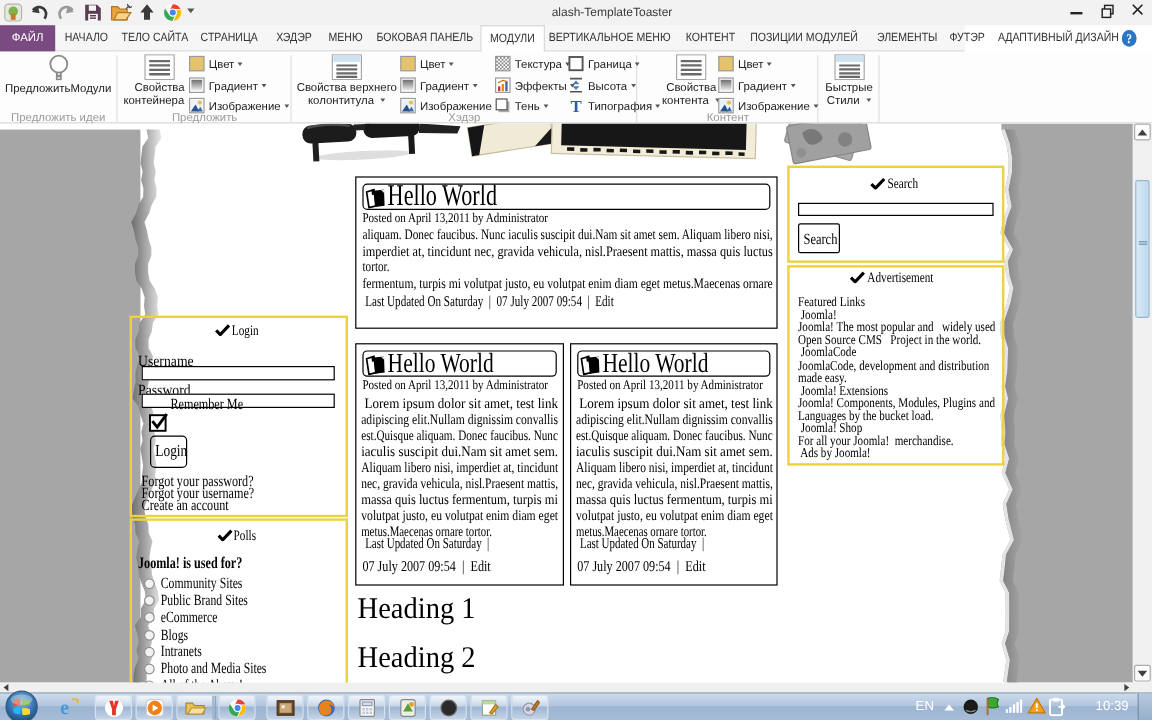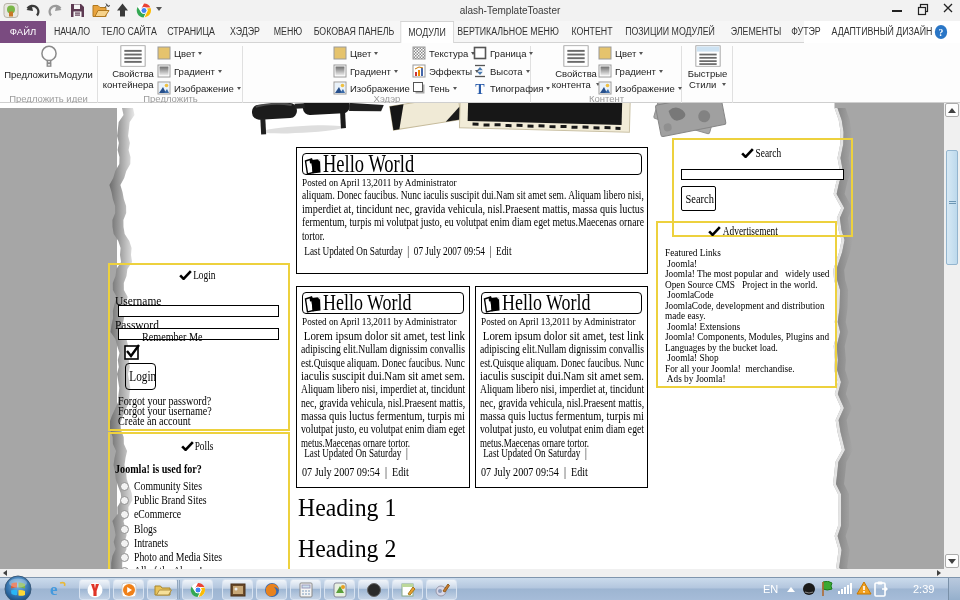--- a/index.html
+++ b/index.html
@@ -221,20 +221,26 @@
 <div class="smallrow" style="left:157px;top:3px"><svg width="14" height="14">
           <use href="#ic-color"></use>
         </svg>Цвет<span class="caret"></span></div>
 <div class="smallrow" style="left:157px;top:21px"><svg width="14" height="14">
           <use href="#ic-grad"></use>
         </svg>Градиент<span class="caret"></span></div>
 <div class="smallrow" style="left:157px;top:38px"><svg width="14" height="14">
           <use href="#ic-img"></use>
         </svg>Изображение<span class="caret"></span></div>
 <div class="glabel" style="left:99px;width:143px">Предложить</div>
+<div class="bigbtn" style="left:246px;width:86px">
+  <svg width="26" height="22" viewBox="0 0 30 30" preserveAspectRatio="none">
+          <use href="#propboxb"></use>
+        </svg>
+  Свойства верхнего<br>колонтитула <span class="caret"></span>
+</div>
 <div class="smallrow" style="left:333px;top:3px"><svg width="14" height="14">
           <use href="#ic-color"></use>
         </svg>Цвет<span class="caret"></span></div>
 <div class="smallrow" style="left:333px;top:21px"><svg width="14" height="14">
           <use href="#ic-grad"></use>
         </svg>Градиент<span class="caret"></span></div>
 <div class="smallrow" style="left:333px;top:38px"><svg width="14" height="14">
           <use href="#ic-img"></use>
         </svg>Изображение<span class="caret"></span></div>
 <div class="smallrow" style="left:412px;top:3px"><svg width="14" height="14">
@@ -388,22 +394,22 @@
   <div class="atitle"><svg class="aicon" width="18" height="20" viewBox="0 0 18 20">
             <path d="M1.5 5 L7.5 3 L9.5 16.5 L3.5 18 Z" fill="#fff" stroke="#000" stroke-width="1.4"></path>
             <path d="M5.5 3.7 L8.3 3 L9 7 L6 7.5 Z" fill="#000"></path>
             <path d="M7.5 4 L16 3 L16.5 16.5 L8.5 17.5 Z" fill="#000"></path>
             <path d="M13.5 3.3 L16 3 L16.1 5.8 Z" fill="#fff" opacity="0.9"></path>
           </svg><span class="cx" style="transform:scaleX(0.74)">Hello World</span></div>
   <div class="posted"><span class="cx" style="transform:scaleX(0.84)">Posted on April 13,2011 by Administrator</span></div>
   <div class="lorem" style="padding:1px 5px 0">
           <div><span class="cx" style="transform:scaleX(0.786)">aliquam. Donec faucibus. Nunc iaculis suscipit dui.Nam sit amet sem. Aliquam libero nisi,</span></div>
           <div><span class="cx" style="transform:scaleX(0.853)">imperdiet at, tincidunt nec, gravida vehicula, nisl.Praesent mattis, massa quis luctus</span></div>
+          <div><span class="cx" style="transform:scaleX(0.78)">tortor.</span></div>
           <div><span class="cx" style="transform:scaleX(0.808)">fermentum, turpis mi volutpat justo, eu volutpat enim diam eget metus.Maecenas ornare</span></div>
-          <div><span class="cx" style="transform:scaleX(0.78)">tortor.</span></div>
         </div>
   <div class="lastu"><span class="cx" style="transform:scaleX(0.74)"> Last Updated On Saturday&nbsp; | &nbsp;07 July 2007 09:54&nbsp; | &nbsp;Edit</span></div>
 </div>
 <div class="box bbox art" style="left:296px;top:183px;width:174px;height:202px">
   <div class="atitle" style="font-size:23px"><svg class="aicon" width="18" height="20" viewBox="0 0 18 20">
             <path d="M1.5 5 L7.5 3 L9.5 16.5 L3.5 18 Z" fill="#fff" stroke="#000" stroke-width="1.4"></path>
             <path d="M5.5 3.7 L8.3 3 L9 7 L6 7.5 Z" fill="#000"></path>
             <path d="M7.5 4 L16 3 L16.5 16.5 L8.5 17.5 Z" fill="#000"></path>
             <path d="M13.5 3.3 L16 3 L16.1 5.8 Z" fill="#fff" opacity="0.9"></path>
           </svg><span class="cx" style="transform:scaleX(0.78)">Hello World</span></div>
@@ -438,21 +444,21 @@
           <div><span class="cx" style="transform:scaleX(0.802)">nec, gravida vehicula, nisl.Praesent mattis,</span></div>
           <div><span class="cx" style="transform:scaleX(0.869)">massa quis luctus fermentum, turpis mi</span></div>
           <div><span class="cx" style="transform:scaleX(0.811)">volutpat justo, eu volutpat enim diam eget</span></div>
           <div><span class="cx" style="transform:scaleX(0.75)">metus.Maecenas ornare tortor.</span></div>
         </div>
   <div class="lastu" style="margin-top:-6px;line-height:19px"><span class="cx" style="transform:scaleX(0.73)"> Last Updated On Saturday&nbsp; |</span><br><span class="cx" style="transform:scaleX(0.81)">07 July 2007 09:54&nbsp; | &nbsp;Edit</span></div>
 </div>
 <div style="position:absolute;left:298px;top:391px;font-family:'Liberation Serif',serif;font-size:25px"><span class="cx" style="transform:scaleX(0.95)">Heading 1</span></div>
 <div style="position:absolute;left:298px;top:432px;font-family:'Liberation Serif',serif;font-size:25px"><span class="cx" style="transform:scaleX(0.95)">Heading 2</span></div>
 
-<div class="box ybox" style="left:672px;top:35px;width:181px;height:99px;background:transparent">
+<div class="box ybox" style="left:656px;top:35px;width:181px;height:81px;background:transparent">
   <div class="btitle" style="padding-top:6px"><svg class="chk" width="13" height="10" viewBox="0 0 17 13">
             <path d="M1.5 7 L6 11.5 L15.5 1.5" fill="none" stroke="#000" stroke-width="3.4"></path>
           </svg><span class="sc">Search</span></div>
   <div class="tinput" style="left:7px;top:29px;width:163px;height:11px"></div>
   <div style="position:absolute;left:7px;top:46px;width:35px;height:25px;border:1px solid #000;border-radius:2px;font-size:13px;text-align:center;line-height:23px"><span class="sc" style="transform:scaleX(0.8)">Search</span></div>
 </div>
 <div class="box ybox" style="left:656px;top:118px;width:181px;height:167px;background:transparent">
   <div class="btitle" style="padding-top:1px"><svg class="chk" style="margin-right:-6px" width="13" height="10" viewBox="0 0 17 13">
             <path d="M1.5 7 L6 11.5 L15.5 1.5" fill="none" stroke="#000" stroke-width="3.4"></path>
           </svg><span class="sc">Advertisement</span></div>
@@ -599,16 +605,16 @@
   <svg class="tray" style="left:856px;top:3px" width="16" height="15" viewBox="0 0 16 15">
         <path d="M8 1 L15 13 H1 Z" fill="#f0a020" stroke="#c87800"></path>
         <rect x="7.2" y="5" width="1.6" height="4" fill="#fff"></rect>
         <rect x="7.2" y="10" width="1.6" height="1.6" fill="#fff"></rect>
       </svg>
   <svg class="tray" style="left:874px;top:3px" width="14" height="16" viewBox="0 0 14 16">
         <rect x="1" y="2" width="10" height="13" rx="1" fill="none" stroke="#fff" stroke-width="1.6"></rect>
         <rect x="3.5" y="0.5" width="5" height="3" rx="1" fill="#fff"></rect>
         <path d="M8 8 L13 8 M11 6 L13 8 L11 10" stroke="#fff" stroke-width="1.4" fill="none"></path>
       </svg>
-  <div class="tray" style="left:913px;top:5px">2:39</div>
+  <div class="tray" style="left:913px;top:5px">10:39</div>
   <div style="position:absolute;left:948px;top:0;width:12px;height:23px;background:linear-gradient(#b9c9de,#93aecb);border-left:1px solid #7990a8"></div>
 </div>
 </div>
 
 </body></html>

